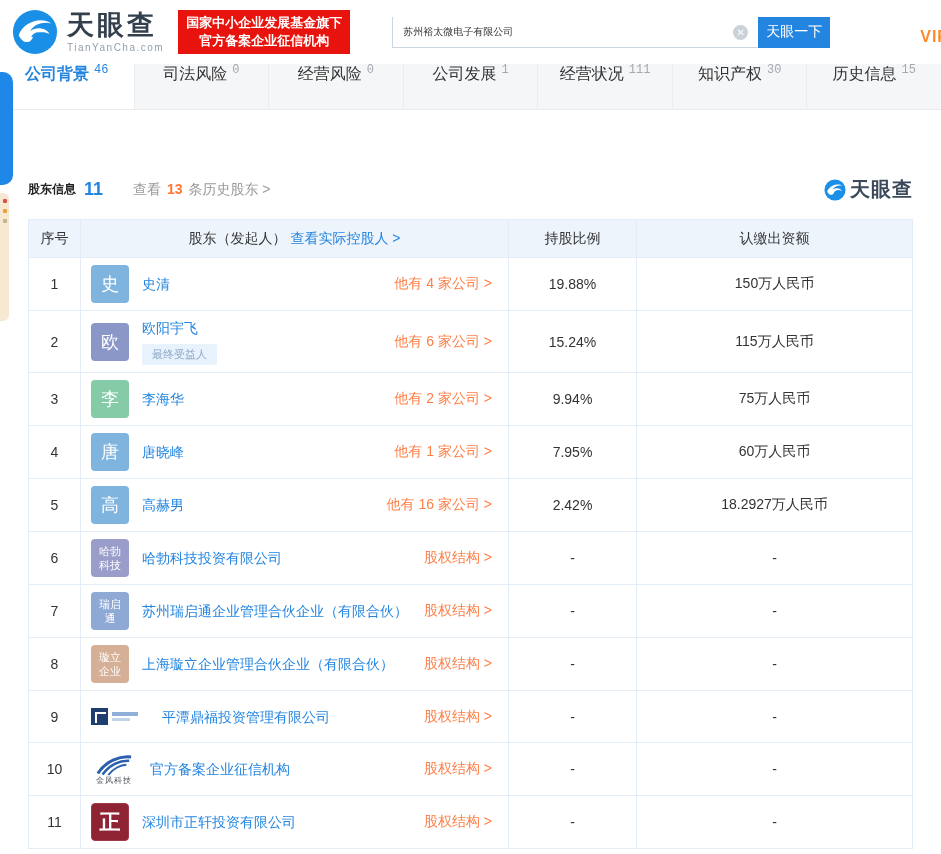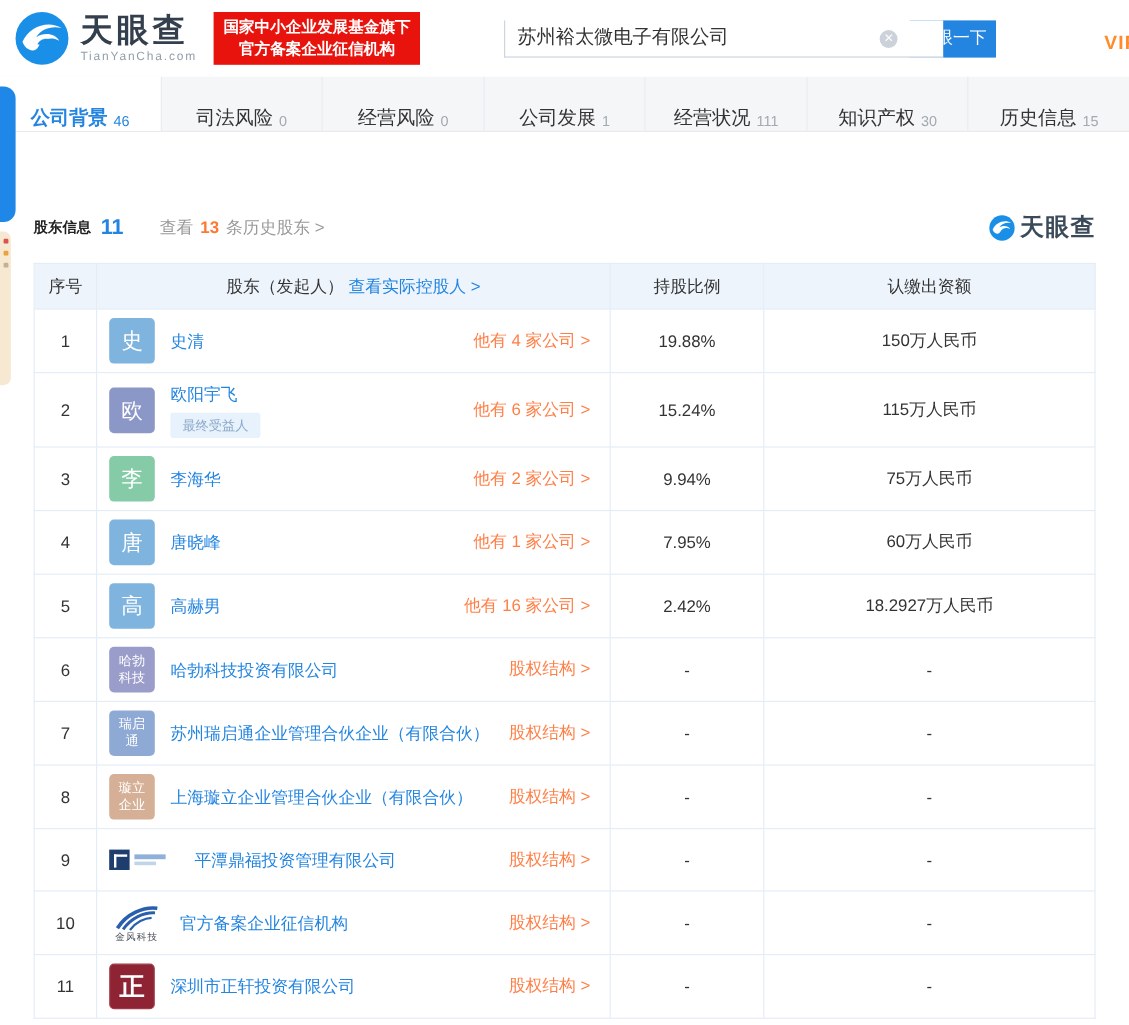--- a/index.html
+++ b/index.html
@@ -16,32 +16,32 @@
   .brand-en { font-size:10px; color:#929eab; margin-top:4px; letter-spacing:1.5px; }
   .gov-badge { margin-left:14px; background:#e8130c; color:#fff; font-size:13px; font-weight:bold;
                line-height:18px; padding:4px 8px; text-align:center; white-space:nowrap; }
   .search-area { margin-left:42px; width:438px; }
   .search-tabs { display:flex; font-size:13px; color:#333; border-bottom:2px solid #2485e0; }
   .search-tab { padding:4px 13px 3px; cursor:pointer; }
   .search-tab.active { background:#2485e0; color:#fff; }
   .search-row { display:flex; height:31px; }
   .search-wrap { position:relative; flex:1; }
   .search-input { width:100%; height:31px; border:1px solid #ccd6e2; border-top:none; border-right:none;
-                  padding:0 30px 0 10px; font-size:16px; color:#333; outline:none;
-                  font-family:"Liberation Sans","DejaVu Sans",sans-serif;margin-left:28px; }
+                  padding:0 30px 0 10px; font-size:10px; color:#333; outline:none;
+                  font-family:"Liberation Sans","DejaVu Sans",sans-serif; }
   .clear-ico { position:absolute; right:10px; top:8px; width:15px; height:15px; border-radius:50%;
                background:#ccd2da; color:#fff; font-size:10px; line-height:15px; text-align:center; cursor:pointer; }
   .search-btn { width:72px; background:#2485e0; color:#fff; font-size:14px; border:none; cursor:pointer; }
   .vip-link { position:absolute; right:-8px; top:28px; color:#ff8a2a; font-weight:bold; font-size:16px;
               letter-spacing:1px; cursor:pointer; }
 
   
   .nav-tabs { height:46px; display:flex; background:#f5f6f8; border-bottom:1px solid #eaeaea; }
-  .nav-tab { flex:1; display:flex; align-items:flex-end; justify-content:center; font-size:16px; color:#333;
-             border-left:1px solid #e9ecf0; cursor:pointer; white-space:nowrap; }
+  .nav-tab { flex:1; display:flex; align-items:flex-start; justify-content:center; font-size:16px; color:#333;
+             border-left:1px solid #e9ecf0; cursor:pointer; white-space:nowrap;font-family:Liberation Mono, monospace; }
   .nav-tab:first-child { border-left:none; }
   .nav-tab .cnt { font-size:12px; color:#a3a9b0; margin-left:5px; position:relative; top:-1px; }
   .nav-tab.active { background:#fff; color:#2485e0; font-weight:bold; }
   .nav-tab.active .cnt { color:#2485e0; font-weight:normal; }
 
   
   .side-blue { position:absolute; left:0; top:72px; width:13px; height:113px; background:#1f87e8;
                border-radius:0 10px 10px 0; cursor:pointer; z-index:5; }
   .side-beige { position:absolute; left:0; top:193px; width:9px; height:128px; background:#f7e8d2;
                 border-radius:0 6px 6px 0; z-index:5; cursor:pointer; }

